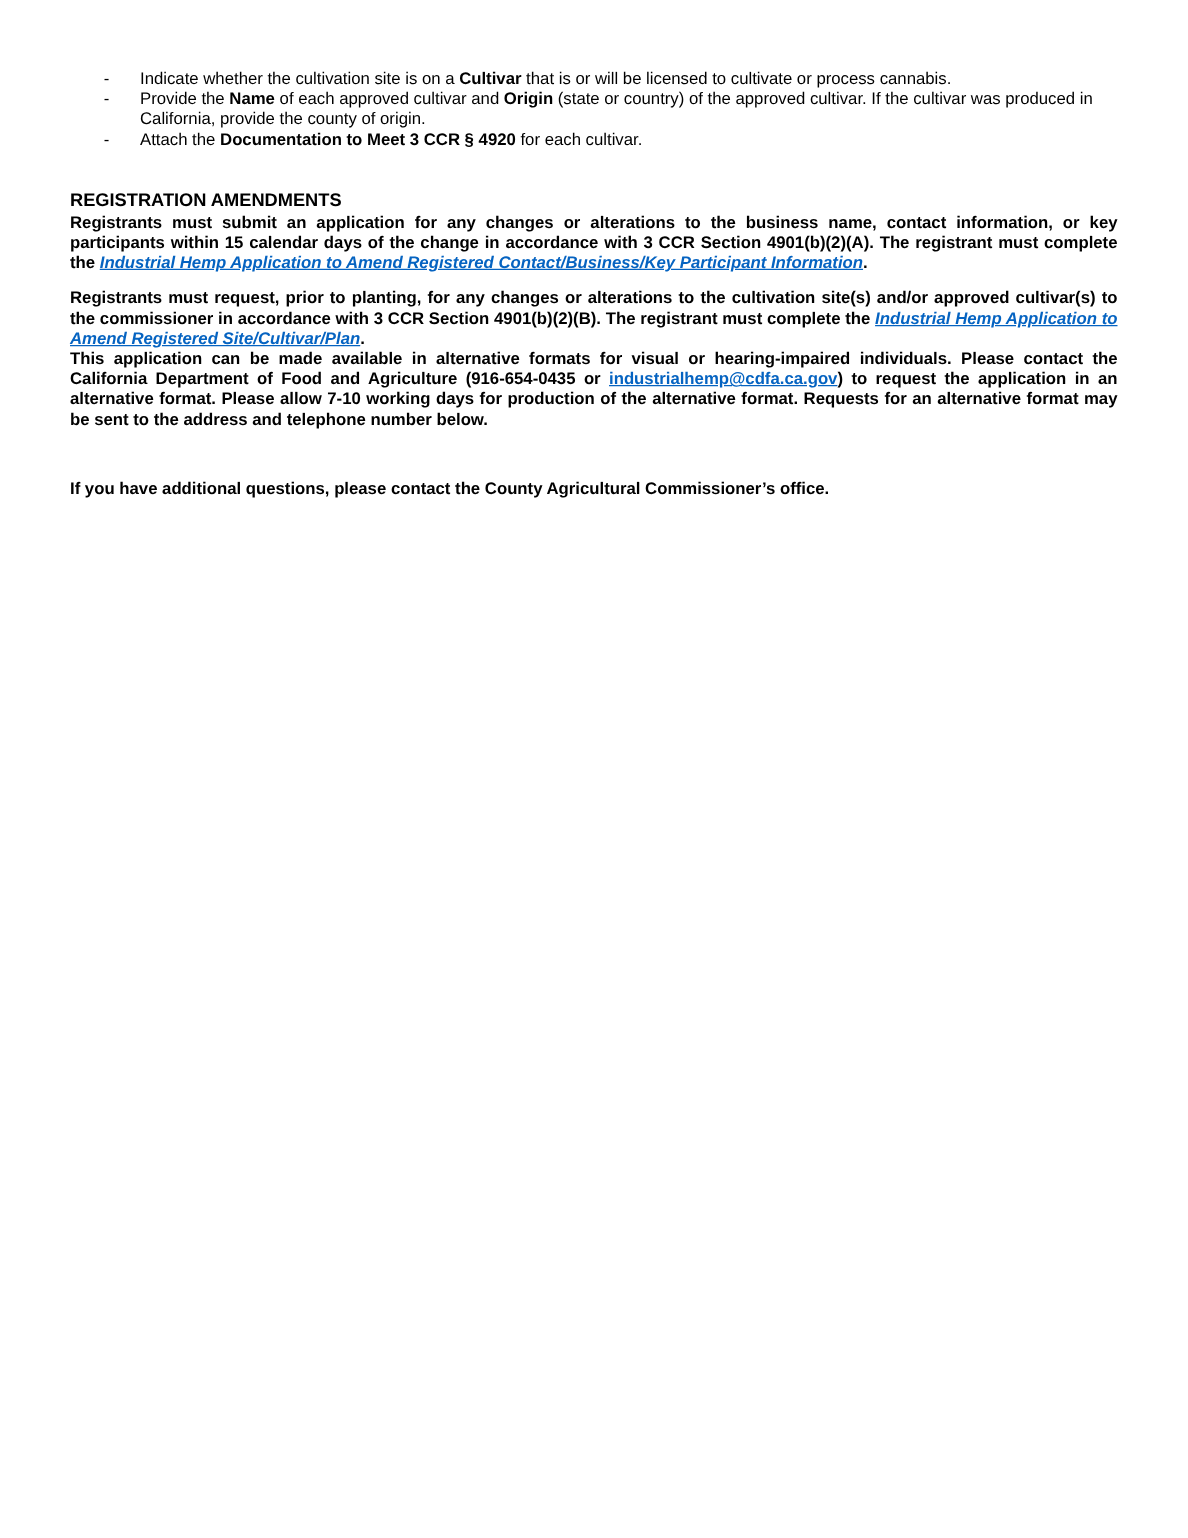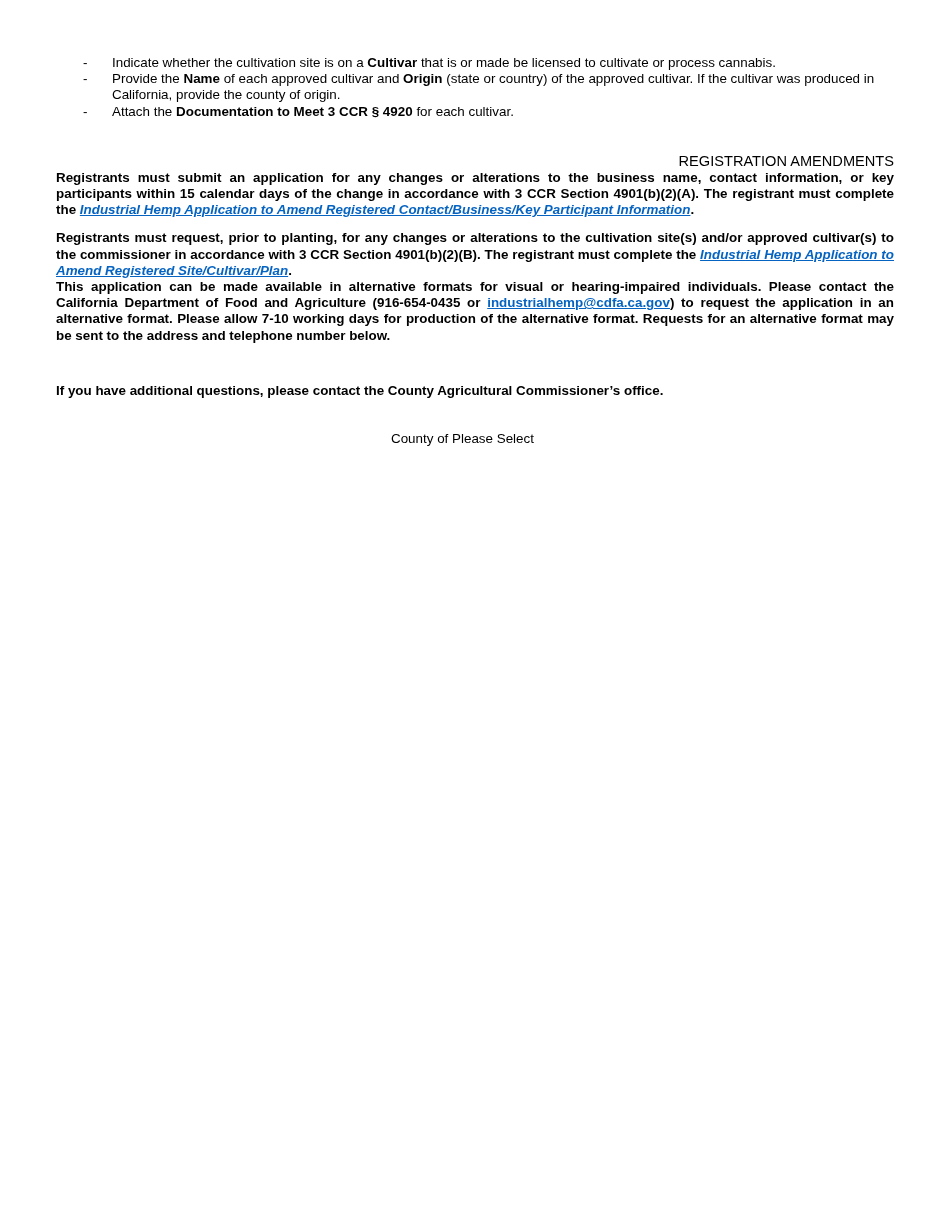--- a/index.html
+++ b/index.html
@@ -33,22 +33,22 @@
       padding-left: 56px;
       margin: 0;
     }
     .bullets li .dash {
       position: absolute;
       left: 27px;
       top: 0;
     }
     b { font-weight: bold; }
     .heading {
-      text-align: right;
-      font-weight: normal;
+      text-align: left;
+      font-weight: bold;
       font-size: 14.6px;
       line-height: 17px;
       margin: 0;
     }
     .para {
       text-align: justify;
       margin: 0;
       font-weight: bold;
     }
     a.link {
@@ -66,21 +66,21 @@
     }
   </style>
 </head>
 <body>
 
 <div class="page">
 
   <ul class="bullets">
     <li>
       <span class="dash">-</span>
-      <span>Indicate whether the cultivation site is on a </span><b>Cultivar</b><span> that is or made be licensed to cultivate or process cannabis.</span>
+      <span>Indicate whether the cultivation site is on a </span><b>Cultivar</b><span> that is or will be licensed to cultivate or process cannabis.</span>
     </li>
     <li>
       <span class="dash">-</span>
       <span>Provide the </span><b>Name</b><span> of each approved cultivar and </span><b>Origin</b><span> (state or country) of the approved cultivar. If the cultivar was produced in California, provide the county of origin.</span>
     </li>
     <li>
       <span class="dash">-</span>
       <span>Attach the </span><b>Documentation to Meet 3 CCR § 4920</b><span> for each cultivar.</span>
     </li>
   </ul>
@@ -88,16 +88,15 @@
   <h2 class="heading h1">REGISTRATION AMENDMENTS</h2>
   <p class="para"><span>Registrants must submit an application for any changes or alterations to the business name, contact information, or key participants within 15 calendar days of the change in accordance with 3 CCR Section 4901(b)(2)(A).  The registrant must complete the </span><a class="link italic" href="#">Industrial Hemp Application to Amend Registered Contact/Business/Key Participant Information</a><span>.</span></p>
 
   <p class="para p2"><span>Registrants must request, prior to planting, for any changes or alterations to the cultivation site(s) and/or approved cultivar(s) to the commissioner in accordance with 3 CCR Section 4901(b)(2)(B). The registrant must complete the </span><a class="link italic" href="#">Industrial Hemp Application to Amend Registered Site/Cultivar/Plan</a><span>.</span></p>
 
   <p class="para"><span>This application can be made available in alternative formats for visual or hearing-impaired individuals.  Please contact the California Department of Food and Agriculture (916-654-0435 or </span><a class="link" href="#">industrialhemp@cdfa.ca.gov</a><span>) to request the application in an alternative format. Please allow 7-10 working days for production of the alternative format. Requests for an alternative format may be sent to the address and telephone number below.</span></p>
 
   <p class="para q">If you have additional questions, please contact the County Agricultural Commissioner’s office.</p>
 
   <div class="address">
-    <div>County of Please Select</div>
   </div>
 
 </div>
 
 </body></html>

